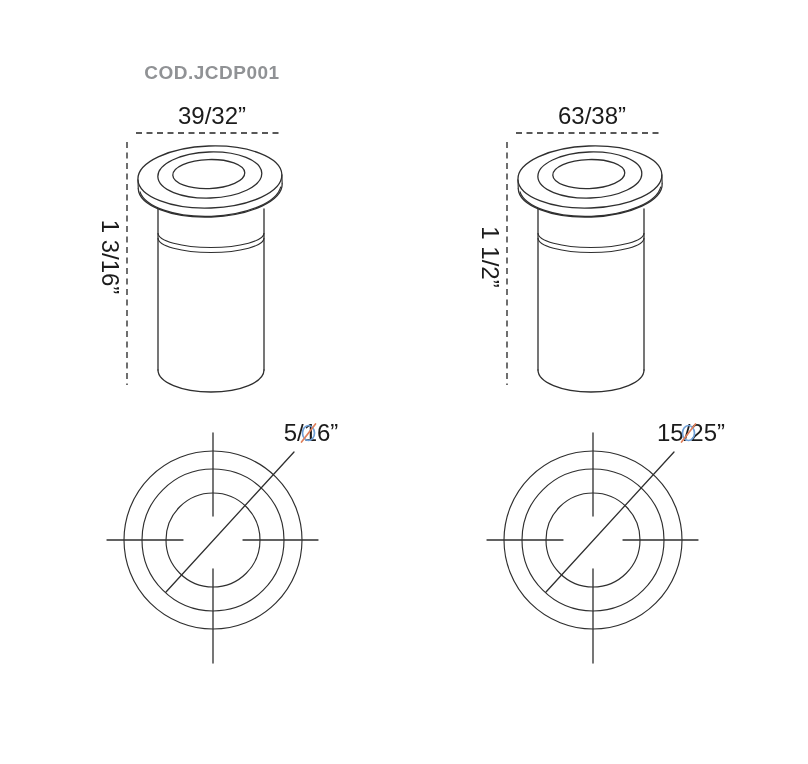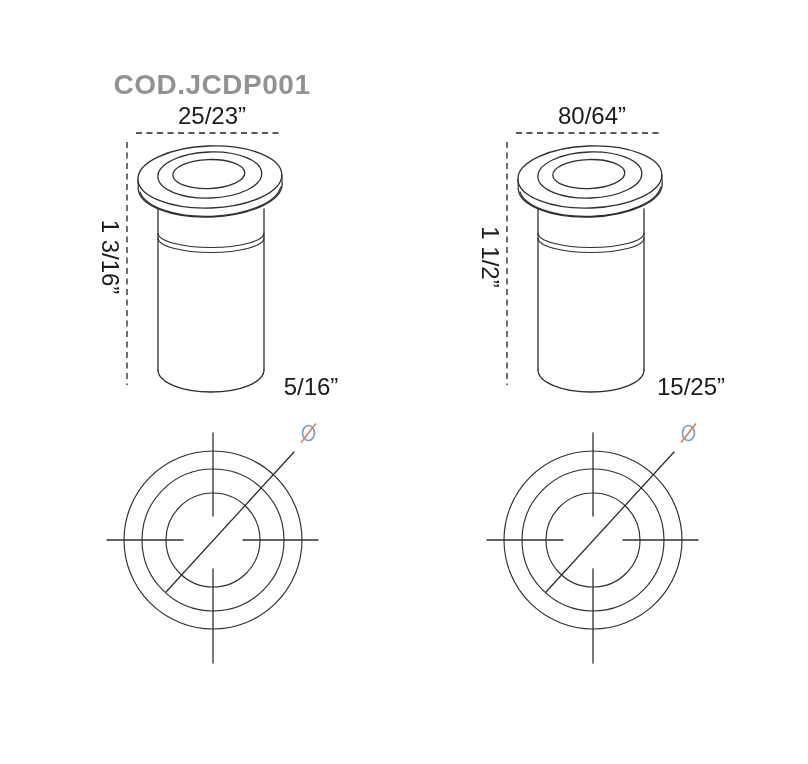--- a/index.html
+++ b/index.html
@@ -10,30 +10,30 @@
   .canvas{
     position:relative; width:808px; height:764px; background:var(--bg);
     font-family:"Liberation Sans", sans-serif; overflow:hidden;
   }
   .product{position:absolute; top:0; width:428px; height:764px;}
   #product-1{left:0;}
   #product-2{left:380px;}
 
   .code-title{
     position:absolute; top:46px; left:62px; width:300px; text-align:center;
-    font-size:28px; font-weight:700; letter-spacing:.5px; color:var(--title);
+    font-size:19px; font-weight:700; letter-spacing:.5px; color:var(--title);
     white-space:nowrap;
   }
   .dim{color:var(--dim); font-size:24px; white-space:nowrap;}
   .dim-top{position:absolute; top:102px; left:112px; width:200px; text-align:center;}
   .dim-left{
     position:absolute; left:31px; top:244px; width:160px; height:26px;
     text-align:center; transform:rotate(90deg); transform-origin:center;
   }
-  .dim-dia{position:absolute; top:373px; left:251px; width:120px; text-align:center;}
+  .dim-dia{position:absolute; top:419px; left:251px; width:120px; text-align:center;}
   .dia-sym{position:absolute; left:298px; top:421px; width:22px; height:24px;}
   .sr{position:absolute; width:1px; height:1px; overflow:hidden; clip:rect(0 0 0 0); white-space:nowrap;}
 
   svg{position:absolute; display:block;}
   .side-svg{left:100px; top:125px;}
   .bottom-svg{left:95px; top:398px;}
 
   .ln{fill:none; stroke:var(--line); stroke-width:1.3; stroke-linecap:round;}
   .thin{fill:none; stroke:var(--line); stroke-width:1.15;}
   .dashed{fill:none; stroke:var(--dash); stroke-width:1.3; stroke-dasharray:6 4.5;}
@@ -41,21 +41,21 @@
   .slash-st{fill:none; stroke:var(--slash); stroke-width:1.7; stroke-linecap:round;}
 </style>
 </head>
 <body>
 
 <div class="canvas">
 
   <section class="product" id="product-1">
     <h2 class="code-title">COD.JCDP001</h2>
 
-    <div class="dim dim-top">25/23”</div>
+    <div class="dim dim-top">39/32”</div>
 
     <svg class="side-svg" width="230" height="272" viewBox="100 125 230 272">
       <path class="dashed" d="M136 133 H281"></path>
       <path class="dashed" d="M127 142 V385"></path>
       <g transform="rotate(-2 210 180)">
         <ellipse class="ln" cx="210" cy="177" rx="72" ry="31"></ellipse>
         <path class="thin" d="M138 177 V186 M282 177 V186"></path>
         <path class="ln" d="M138 186 A72 31 0 0 0 282 186"></path>
         <path class="thin" d="M139.5 189 A71 31 0 0 0 280.5 189"></path>
         <ellipse class="ln" cx="210" cy="175" rx="52" ry="23"></ellipse>
@@ -83,21 +83,21 @@
       <span class="sr">Ø</span>
       <svg width="22" height="24" viewBox="0 0 22 24" style="position:static">
         <ellipse class="ring-st" cx="10.5" cy="12" rx="6" ry="7.5"></ellipse>
         <line class="slash-st" x1="3.5" y1="21" x2="17.5" y2="3"></line>
       </svg>
     </div>
   </section>
 
   <section class="product" id="product-2">
 
-    <div class="dim dim-top">80/64”</div>
+    <div class="dim dim-top">63/38”</div>
 
     <svg class="side-svg" width="230" height="272" viewBox="100 125 230 272">
       <path class="dashed" d="M136 133 H281"></path>
       <path class="dashed" d="M127 142 V385"></path>
       <g transform="rotate(-2 210 180)">
         <ellipse class="ln" cx="210" cy="177" rx="72" ry="31"></ellipse>
         <path class="thin" d="M138 177 V186 M282 177 V186"></path>
         <path class="ln" d="M138 186 A72 31 0 0 0 282 186"></path>
         <path class="thin" d="M139.5 189 A71 31 0 0 0 280.5 189"></path>
         <ellipse class="ln" cx="210" cy="175" rx="52" ry="23"></ellipse>

